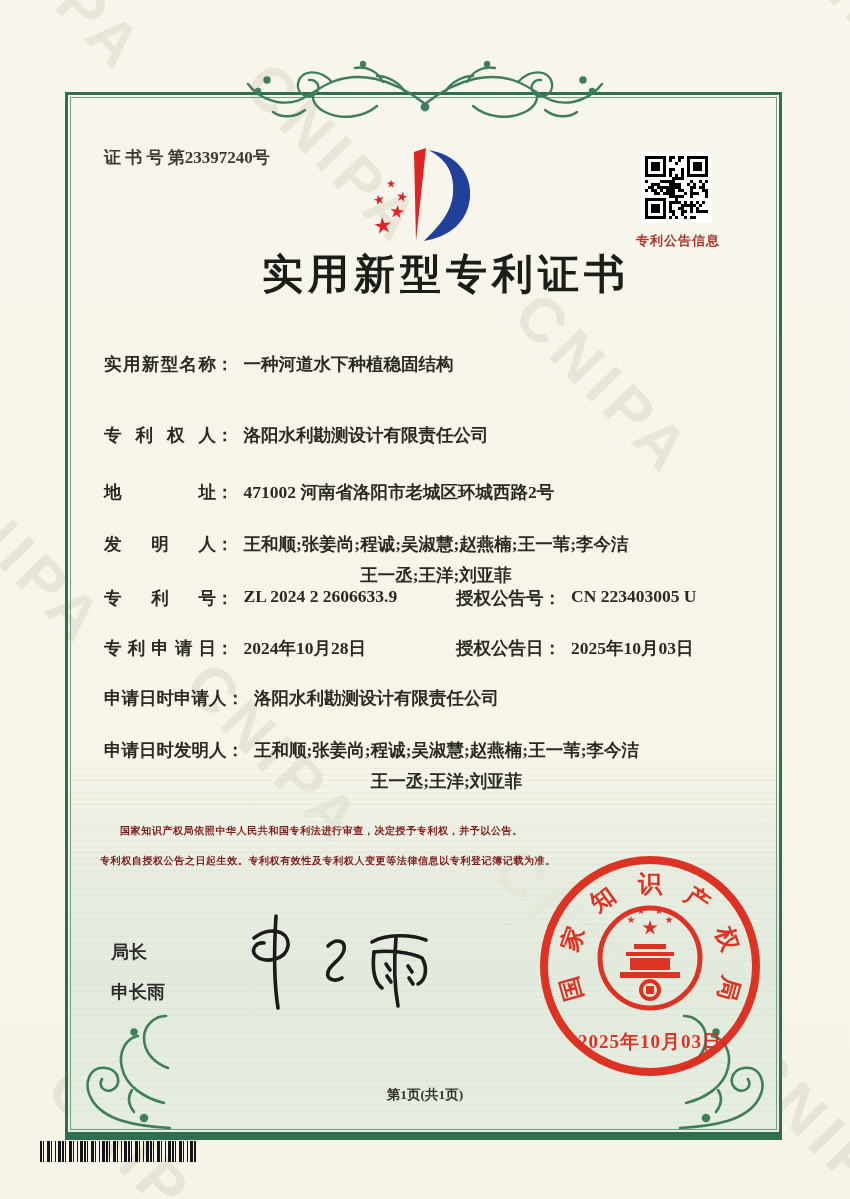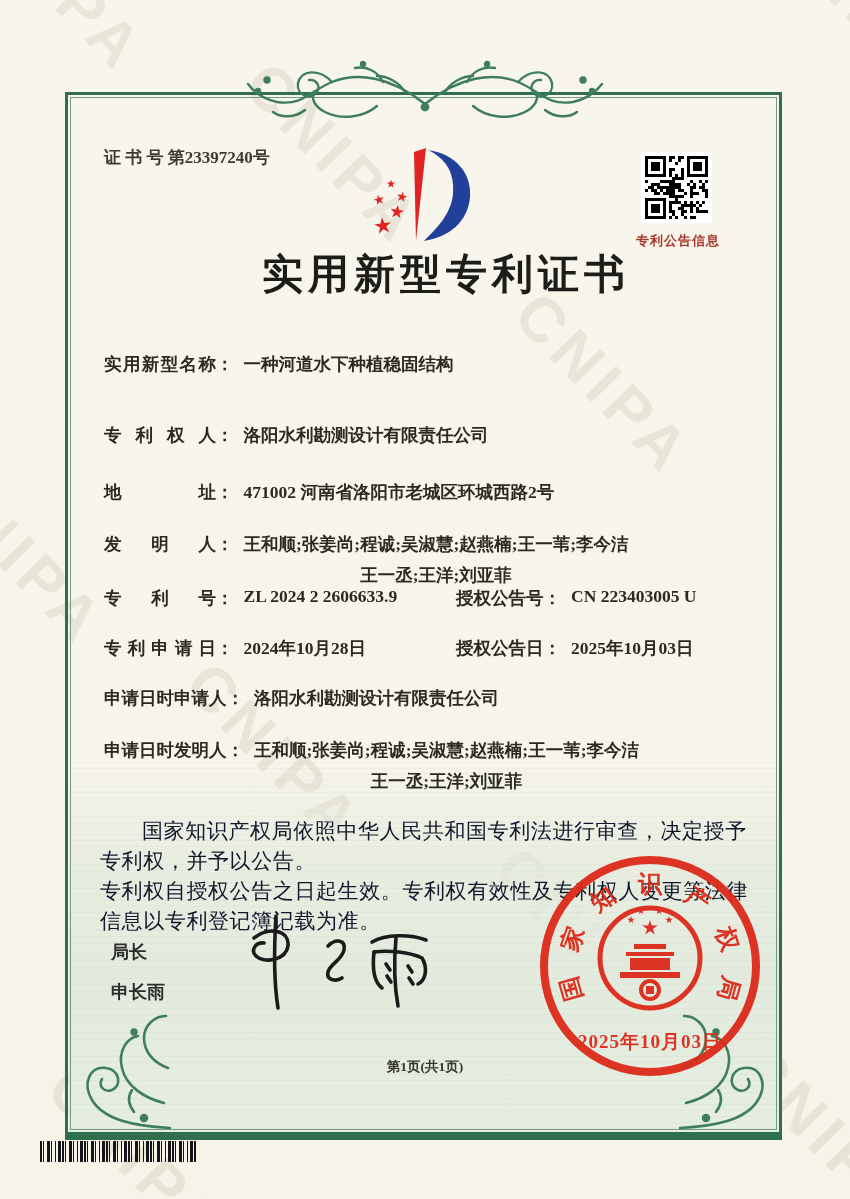--- a/index.html
+++ b/index.html
@@ -43,28 +43,28 @@
   .title{position:absolute;left:65px;top:247px;width:720px;text-align:center;
     font-size:41px;font-weight:bold;letter-spacing:5px;color:#1c1c19;z-index:5;margin-left:21px;}
   .row{position:absolute;left:104px;width:660px;font-size:17.5px;font-weight:bold;z-index:5;white-space:nowrap;}
   .lbl{display:inline-block;width:112px;text-align:justify;text-align-last:justify;vertical-align:top;}
   .lbl-wide{display:inline-block;width:auto;vertical-align:top;}
   .colon{display:inline-block;margin-right:10px;vertical-align:top;}
   .val{display:inline-block;vertical-align:top;}
   .val .l2{margin-top:7px;text-align:center;}
   .col2{position:absolute;left:352px;top:0;}
   .notice{position:absolute;left:100px;top:816px;width:658px;z-index:5;
-    font-size:21px;font-weight:normal;line-height:30px;letter-spacing:.6px;color:#0f172a;}
+    font-size:10px;font-weight:bold;line-height:30px;letter-spacing:.6px;color:#7f1d1d;}
   .notice .indent{text-indent:2em;}
   .signatory{position:absolute;left:111px;top:940px;z-index:6;
     font-family:"Liberation Sans","DejaVu Sans",sans-serif;font-size:18px;font-weight:bold;color:#2e2e2c;}
   .signatory div{margin-bottom:16px;}
   #signature{position:absolute;left:224px;top:908px;width:218px;height:108px;z-index:6;}
   #seal{position:absolute;left:534px;top:850px;width:232px;height:232px;z-index:7;opacity:.95;}
-  .footer{position:absolute;left:65px;top:1058px;width:720px;text-align:center;
+  .footer{position:absolute;left:65px;top:1086px;width:720px;text-align:center;
     font-size:13.5px;font-weight:bold;color:#35342e;z-index:6;}
   .barcode{position:absolute;left:40px;top:1141px;width:157px;height:21px;z-index:5;
     background:repeating-linear-gradient(90deg,
       #15141a 0 2px,transparent 2px 3px,#15141a 3px 4px,transparent 4px 7px,
       #15141a 7px 10px,transparent 10px 11px,#15141a 11px 12px,transparent 12px 15px,
       #15141a 15px 16px,transparent 16px 18px,#15141a 18px 21px,transparent 21px 22px);
   }
   svg text{font-family:"Liberation Serif","DejaVu Serif",serif;}
 </style>
 </head>

